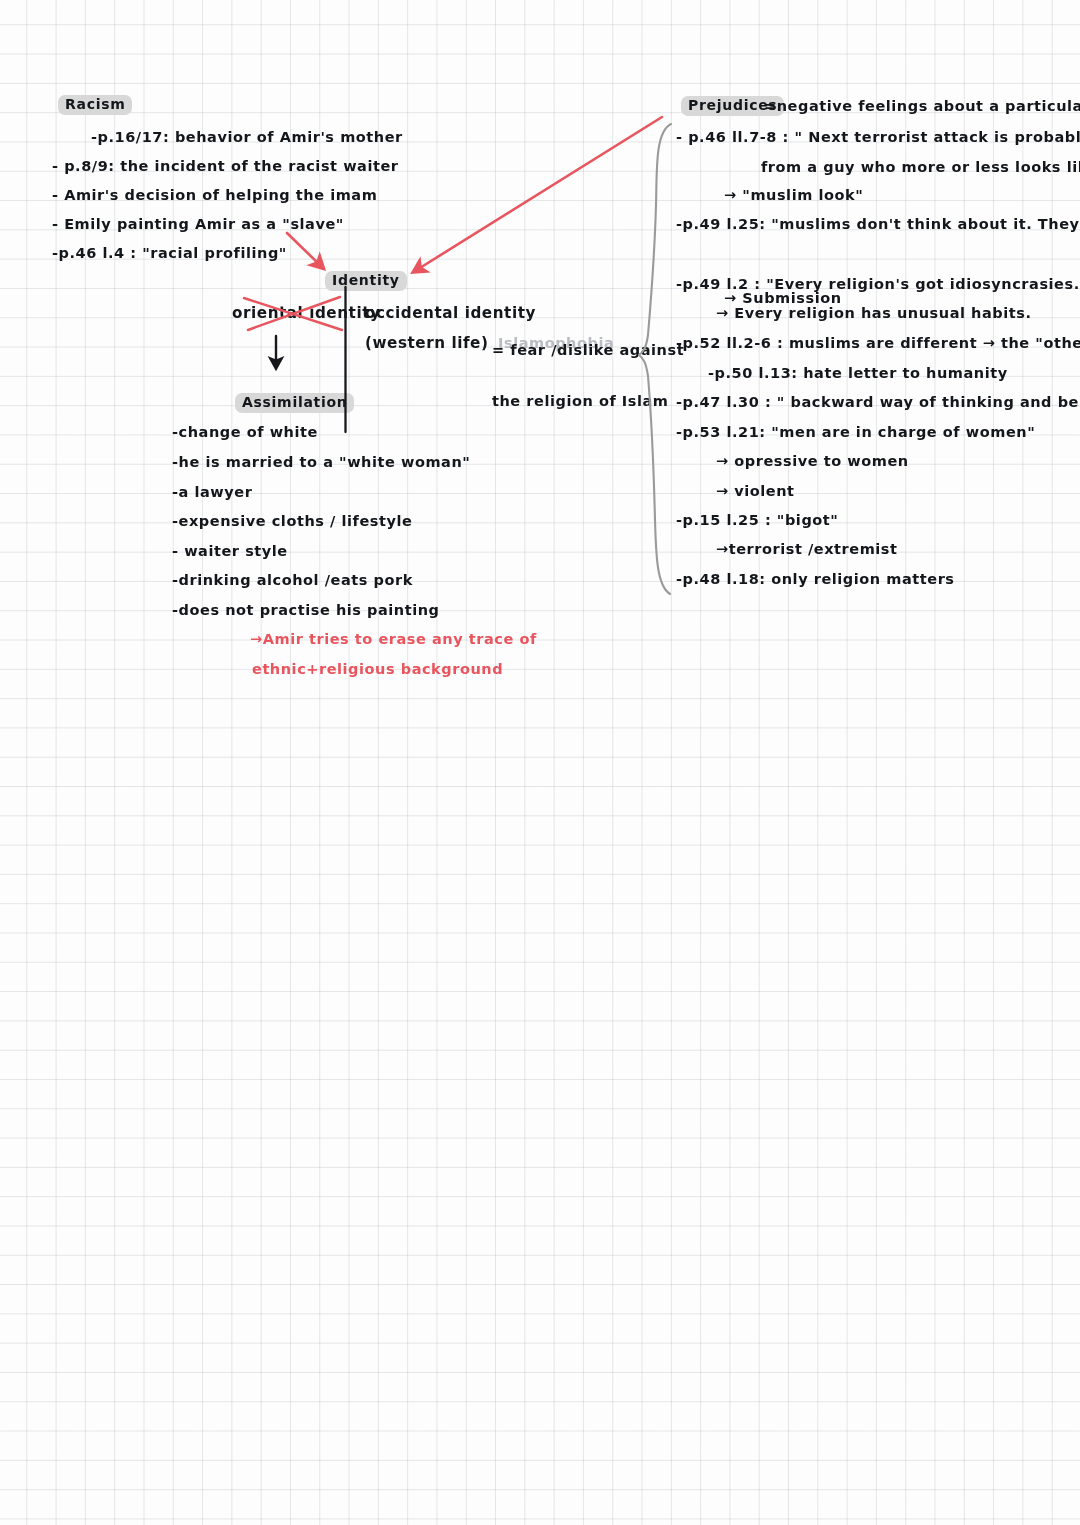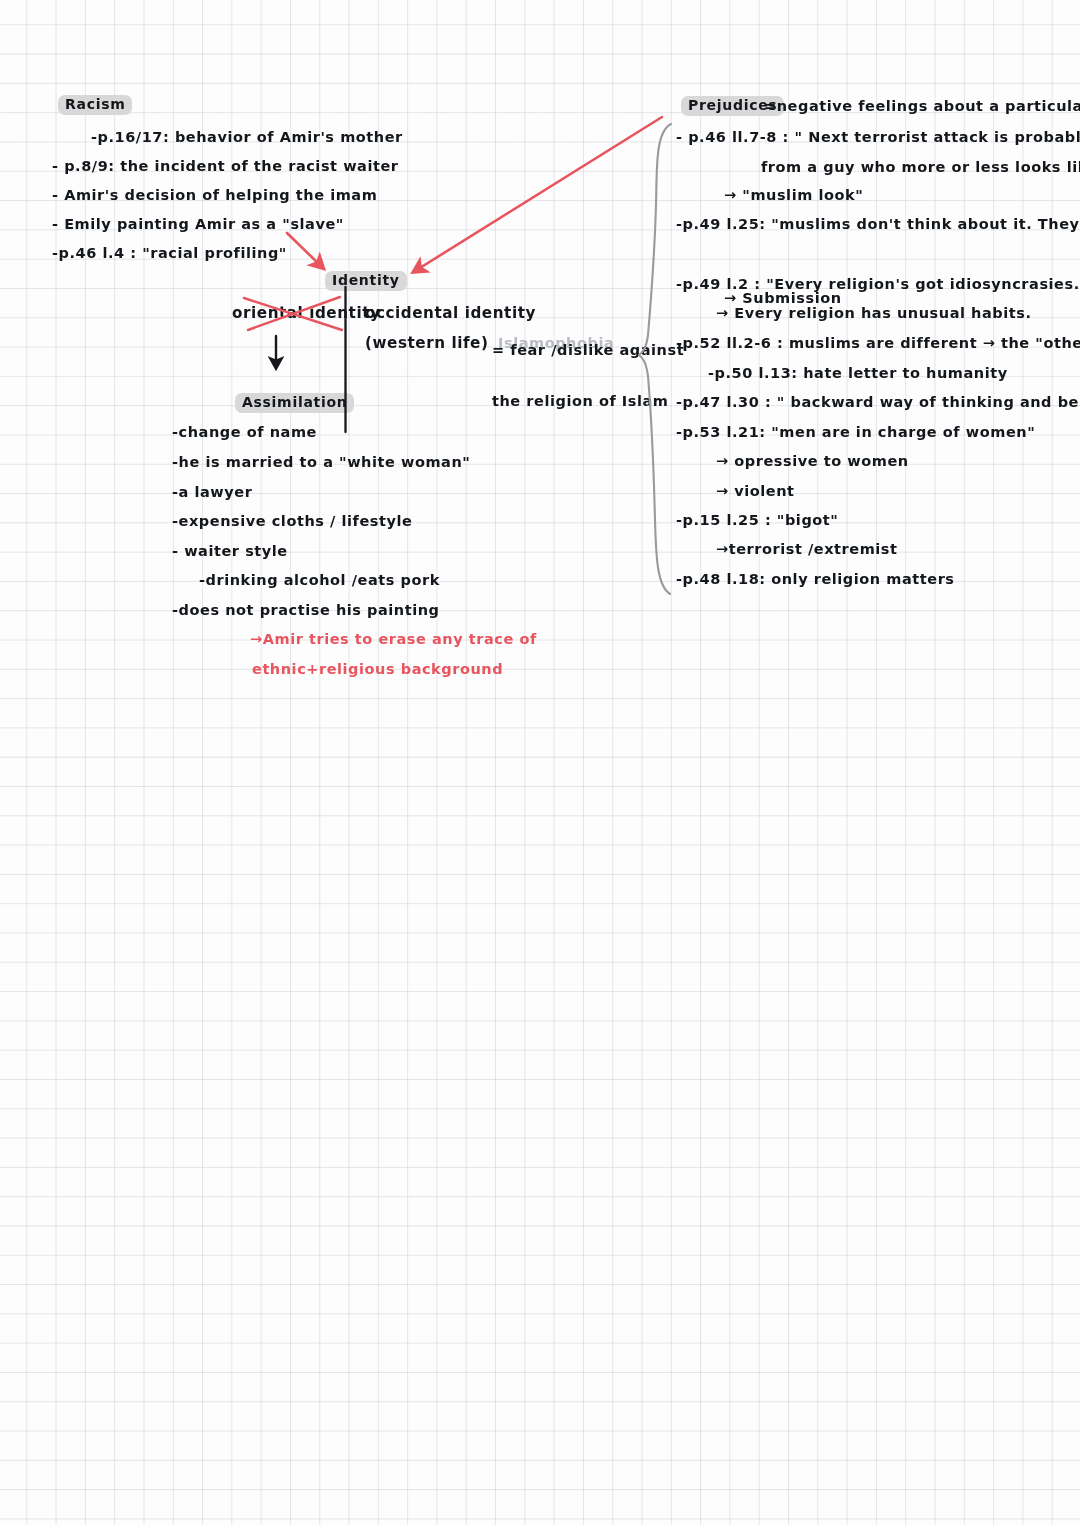--- a/index.html
+++ b/index.html
@@ -76,26 +76,26 @@
 
   <div class="note big" style="left:365px; top:305px;">occidental identity</div>
   <div class="note big" style="left:365px; top:335px;">(western life)</div>
 
   <div class="note faded" style="left:498px; top:336px;">Islamophobia</div>
   <div class="note" style="left:492px; top:343px;">= fear /dislike against</div>
   <div class="note" style="left:492px; top:394px;">the religion of Islam</div>
 
   <div class="note hl" style="left:235px; top:393px;">Assimilation</div>
 
-  <div class="note" style="left:172px; top:425px;">-change of name</div>
+  <div class="note" style="left:172px; top:425px;">-change of white</div>
   <div class="note" style="left:172px; top:455px;">-he is married to  a "white woman"</div>
   <div class="note" style="left:172px; top:485px;">-a  lawyer</div>
   <div class="note" style="left:172px; top:514px;">-expensive cloths / lifestyle</div>
   <div class="note" style="left:172px; top:544px;">- waiter style</div>
-  <div class="note" style="left:172px; top:573px;margin-left:27px;">-drinking alcohol /eats pork</div>
+  <div class="note" style="left:172px; top:573px;">-drinking alcohol /eats pork</div>
   <div class="note" style="left:172px; top:603px;">-does not  practise his painting</div>
 
   <div class="note red" style="left:235px; top:632px;margin-left:15px;">→Amir tries to  erase  any  trace of</div>
   <div class="note red" style="left:252px; top:662px;">ethnic+religious  background</div>
 
   <div class="note hl" style="left:681px; top:96px;">Prejudices</div>
   <div class="note" style="left:764px; top:99px;">=negative feelings about a particular  group</div>
 
   <div class="note" style="left:676px; top:130px;">- p.46 ll.7-8 : " Next  terrorist  attack  is probably  gonna  come</div>
   <div class="note" style="left:761px; top:160px;">from  a  guy  who  more  or  less  looks like me."</div>

